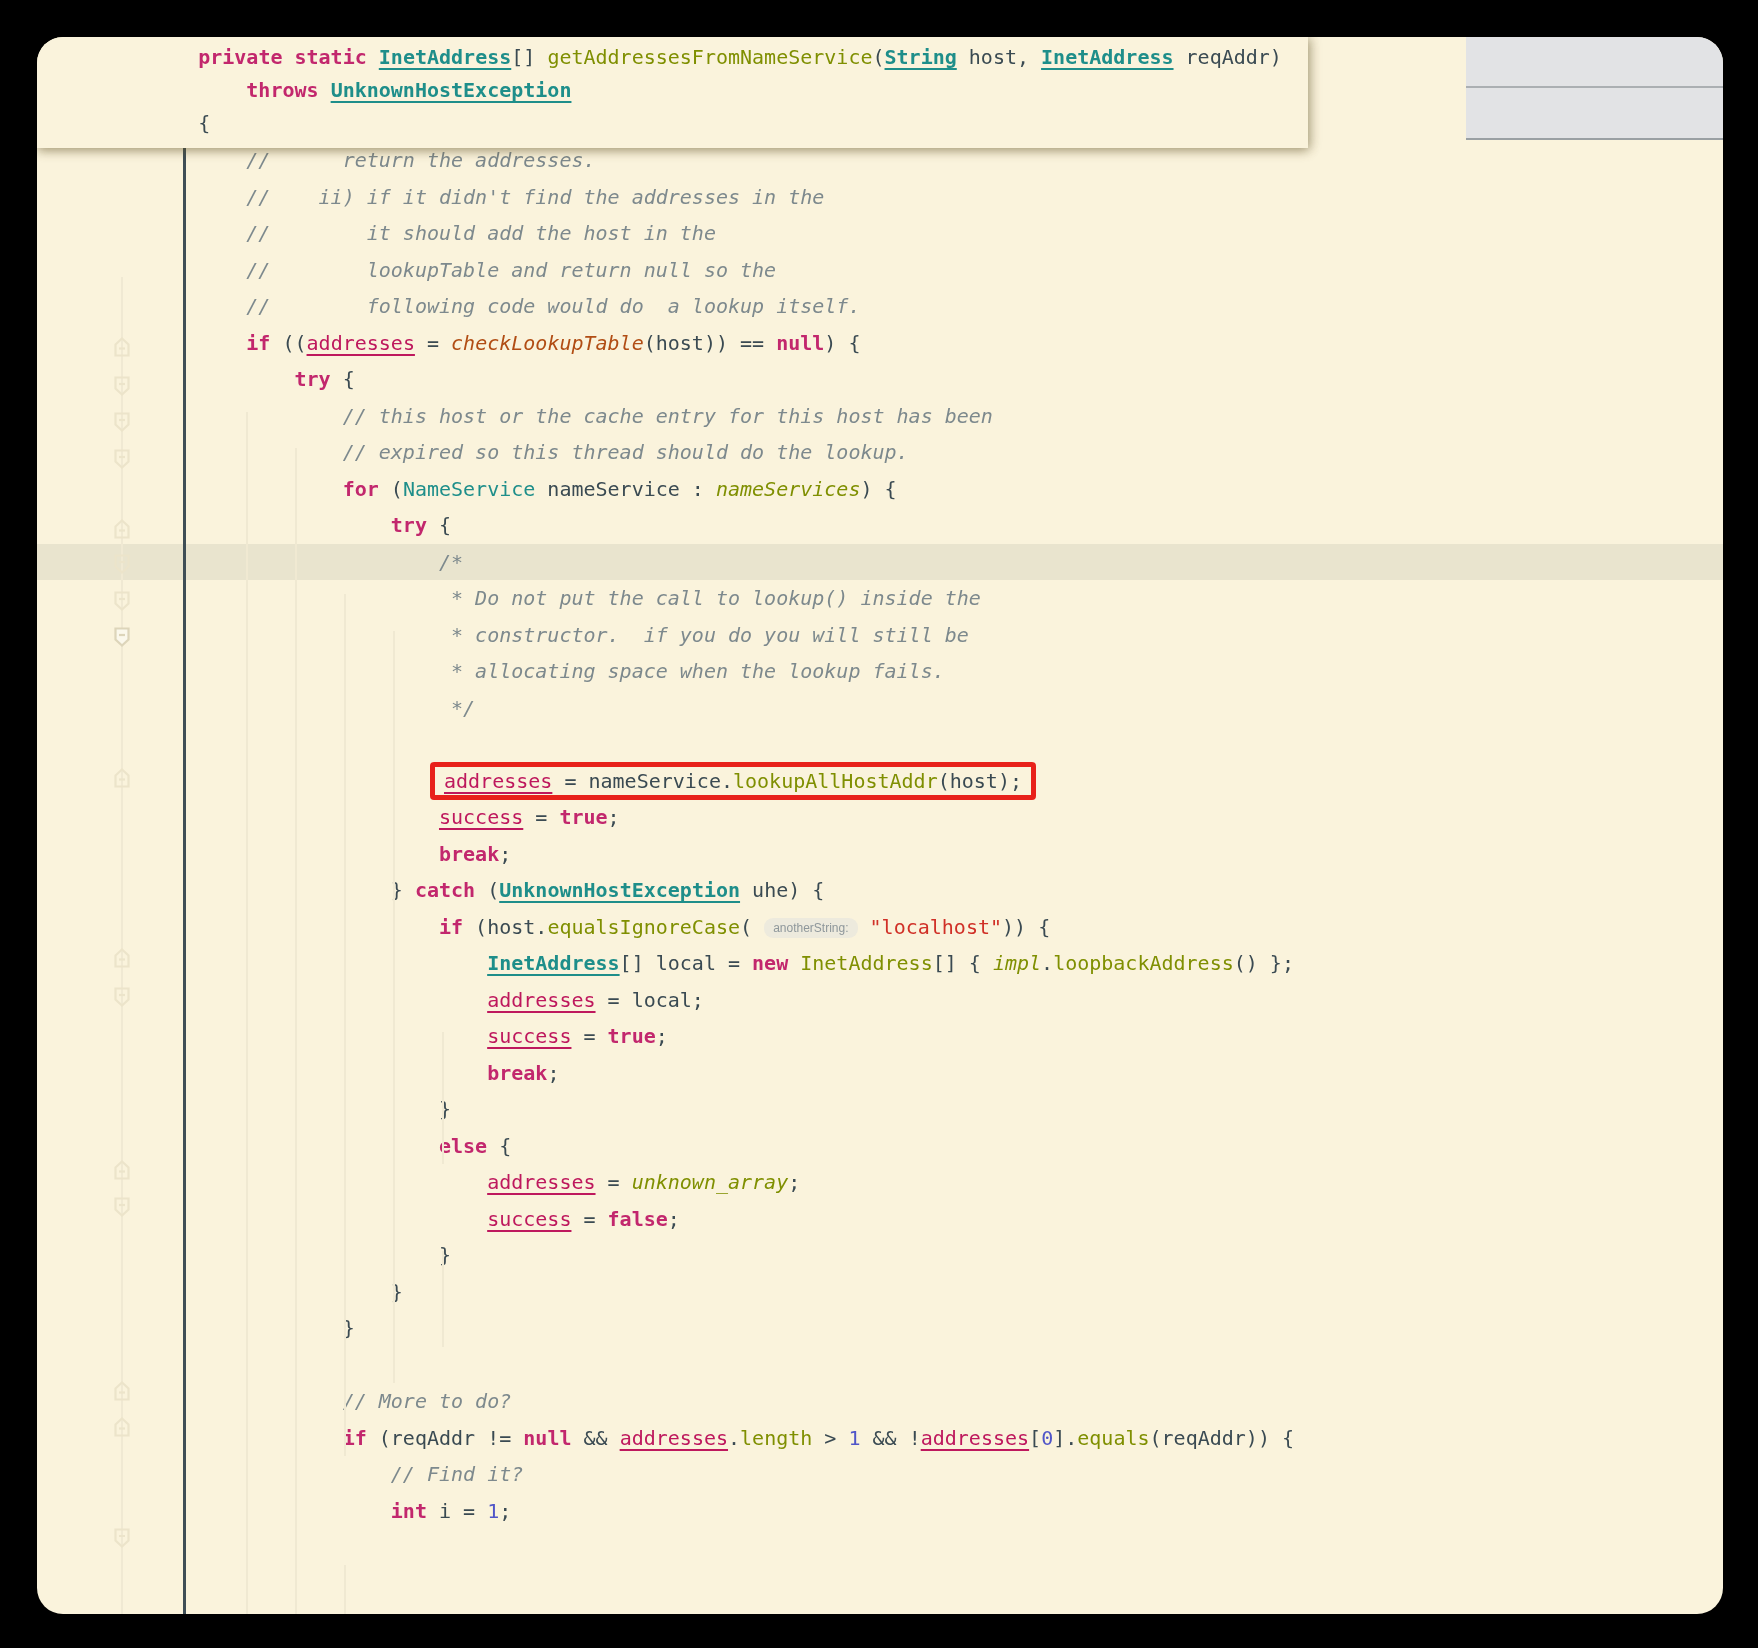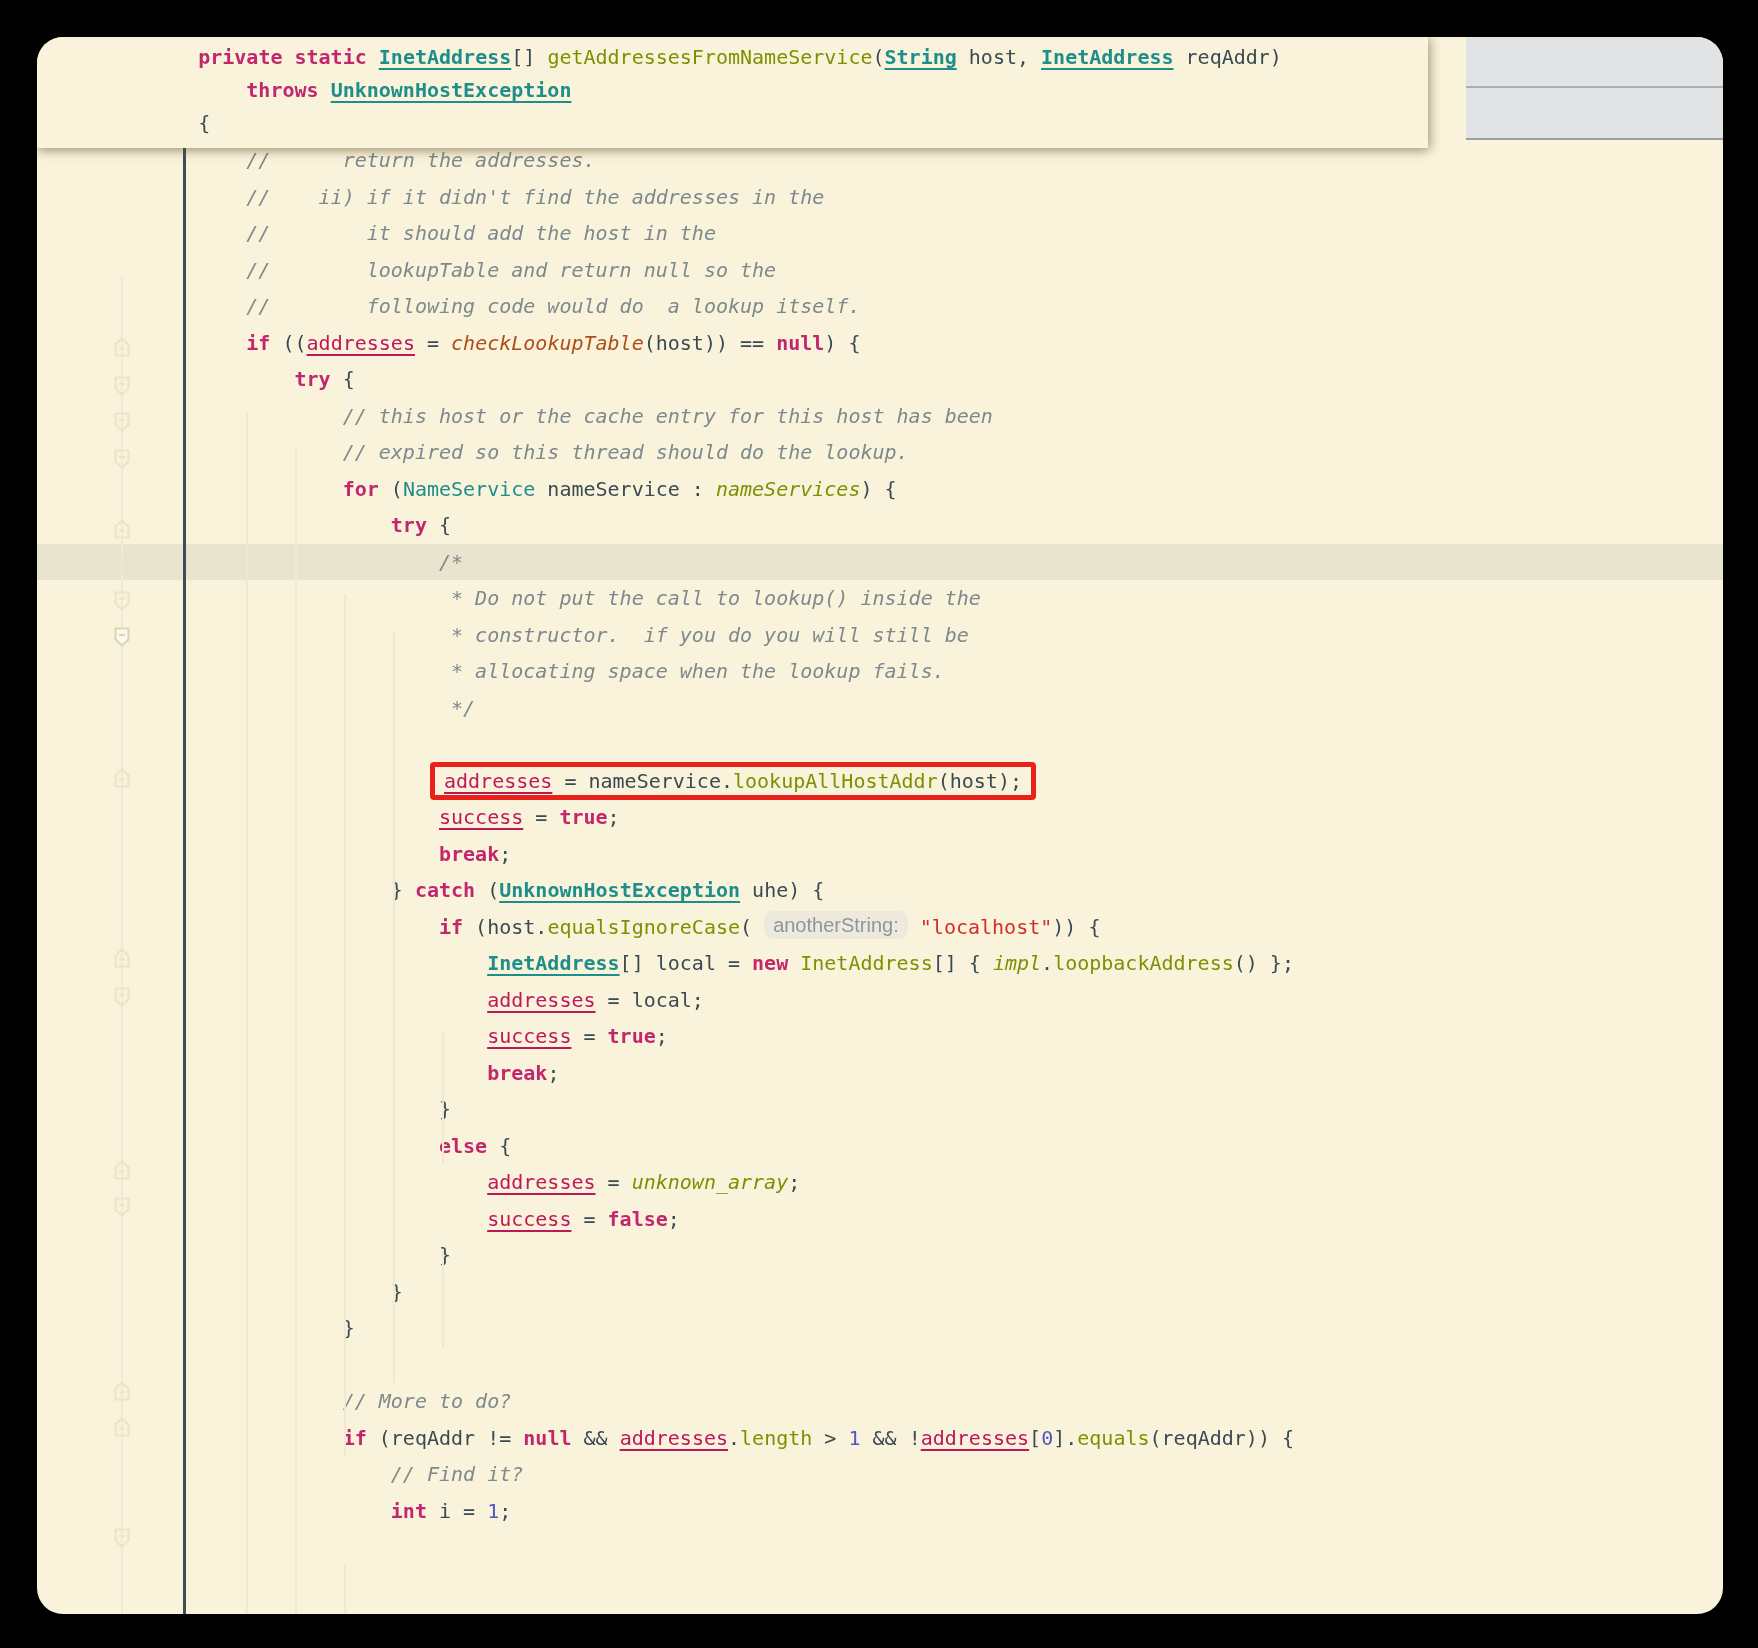--- a/index.html
+++ b/index.html
@@ -13,21 +13,21 @@
   
   #header-right-panel{
     position:absolute;left:1429px;right:0;top:0;height:101px;
     background:#e2e3e5;border-bottom:2px solid #9aa0a3;z-index:4;
   }
   #header-right-panel .divider{
     position:absolute;left:0;right:0;top:49px;height:2px;background:#abafb2;
   }
   
   #sticky-header{
-    position:absolute;left:0;top:0;width:1391px;height:111px;
+    position:absolute;left:0;top:0;width:1271px;height:111px;
     background:#faf3dc;z-index:5;padding-top:4px;box-sizing:border-box;
     box-shadow:0 3px 10px rgba(95,80,35,.45),4px 0 10px rgba(95,80,35,.22);
   }
   #sticky-header .line{height:33px;line-height:33px;}
   
   #code-area{position:absolute;left:0;right:0;top:105px;z-index:1;}
   .line{
     white-space:pre;font-size:20px;height:36.5px;line-height:36.5px;
     padding-left:113px;color:#3a4a52;
   }
@@ -38,21 +38,21 @@
   .tk-c {color:#1e8e8a;font-weight:bold;text-decoration:underline;text-underline-offset:4px;}
   .tk-c2{color:#1e8e8a;}
   .tk-m {color:#7f8f01;}
   .tk-sm{color:#b14d14;font-style:italic;}
   .tk-sf{color:#7f8f01;font-style:italic;}
   .tk-f {color:#be185d;text-decoration:underline;text-underline-offset:4px;}
   .tk-s {color:#d03027;}
   .tk-n {color:#5055c8;}
   .tk-cm{color:#7d898d;font-style:italic;text-align:right;}
   .tk-h{
-    font-family:"Liberation Sans",sans-serif;font-size:20px;font-style:normal;
+    font-family:"Liberation Sans",sans-serif;font-size:12px;font-style:normal;
     color:#8e979b;background:#edeadd;border-radius:9px;padding:3px 9px;
     position:relative;top:-2px;
   }
   .redbox{
     border:5px solid #e8211a;border-radius:4px;padding:2px 9px;margin-left:-9px;
   }
   
   #gutter-separator{
     position:absolute;left:146px;top:0;width:3px;height:1577px;
     background:#3f4e56;z-index:2;

